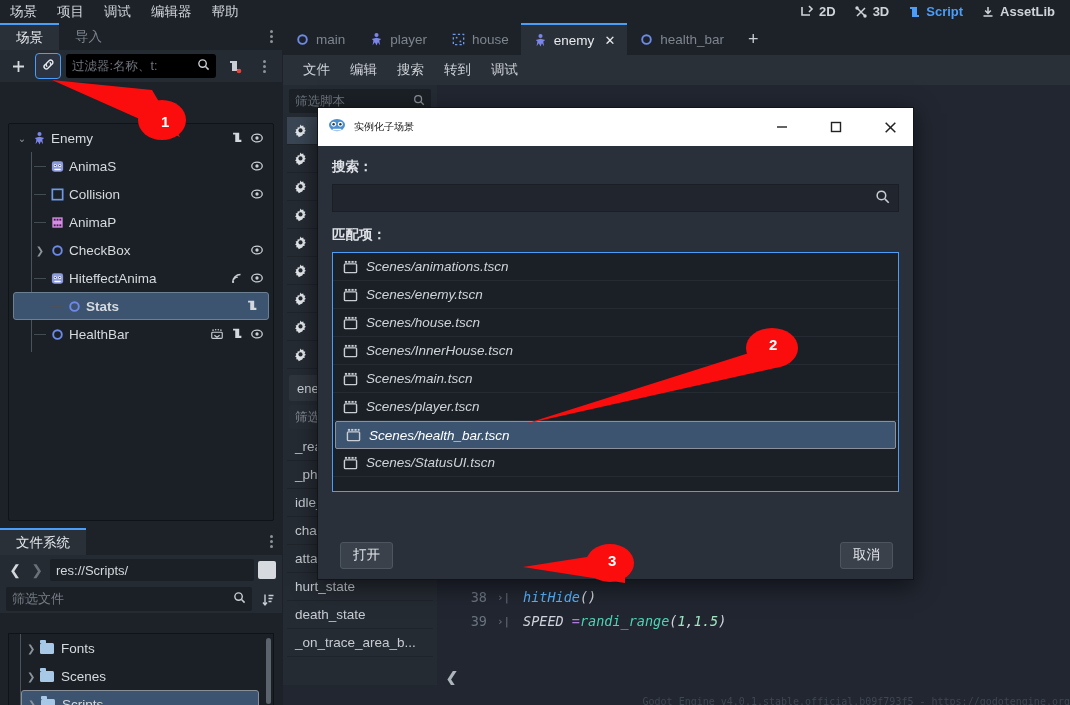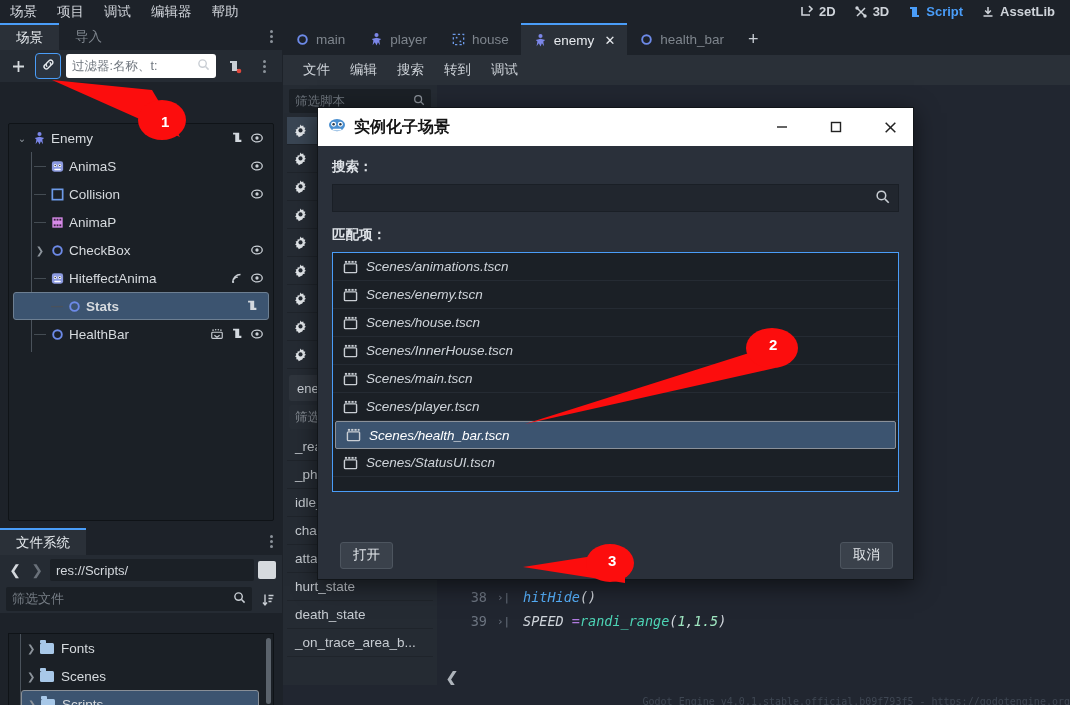--- a/index.html
+++ b/index.html
@@ -56,21 +56,21 @@
   .scene-toolbar{
     height:32px; background:#252b33; display:flex; align-items:center;
     padding:0 6px; gap:6px;
   }
   .tb-btn{
     width:24px;height:24px;display:flex;align-items:center;justify-content:center;
     border-radius:3px; color:#cfd4da;
   }
   .tb-btn.sel{ outline:1px solid #4a9df8; background:#2b3440; }
   .filter-box{
-    flex:1; height:24px; background:#ffffff; border-radius:3px;
+    flex:1; height:24px; background:#000000; border-radius:3px;
     display:flex; align-items:center; padding:0 6px; gap:4px;
     color:#6e757d; font-size:12.5px; overflow:hidden; white-space:nowrap;
   }
   .filter-box .ftxt{ flex:1; overflow:hidden; text-overflow:clip; }
 
   .scene-tree{
     position:absolute; left:8px; top:100px; width:266px; height:398px;
     background:#1b2026; border:1px solid #0f1317; border-radius:2px;
     overflow:hidden;
   }
@@ -222,21 +222,21 @@
   
   .dlg{
     position:absolute; left:317px; top:107px; width:597px; height:473px;
     background:#2a303a; border:1px solid #111519;
     box-shadow:0 6px 22px rgba(0,0,0,.55);
   }
   .dlg-title{
     height:38px; background:#ffffff; display:flex; align-items:center;
     padding-left:10px; gap:8px;
   }
-  .dlg-title .t{ color:#141414; font-size:16px; font-weight:bold; }
+  .dlg-title .t{ color:#141414; font-size:10px; font-weight:normal; }
   .dlg-title .sp{ flex:1; }
   .wbtn{ width:46px; height:38px; display:flex; align-items:center;
          justify-content:center; color:#222; }
   .dlg-body{ padding:12px 14px 16px 14px; }
   .dlg-label{ font-size:13.5px; color:#dfe3e8; font-weight:bold; margin-bottom:8px;}
   .search-field{
     height:28px; background:#21262e; border:1px solid #1a1f26;
     display:flex; align-items:center; padding:0 8px;
   }
   .matches-label{ font-size:13.5px; color:#dfe3e8; font-weight:bold;

